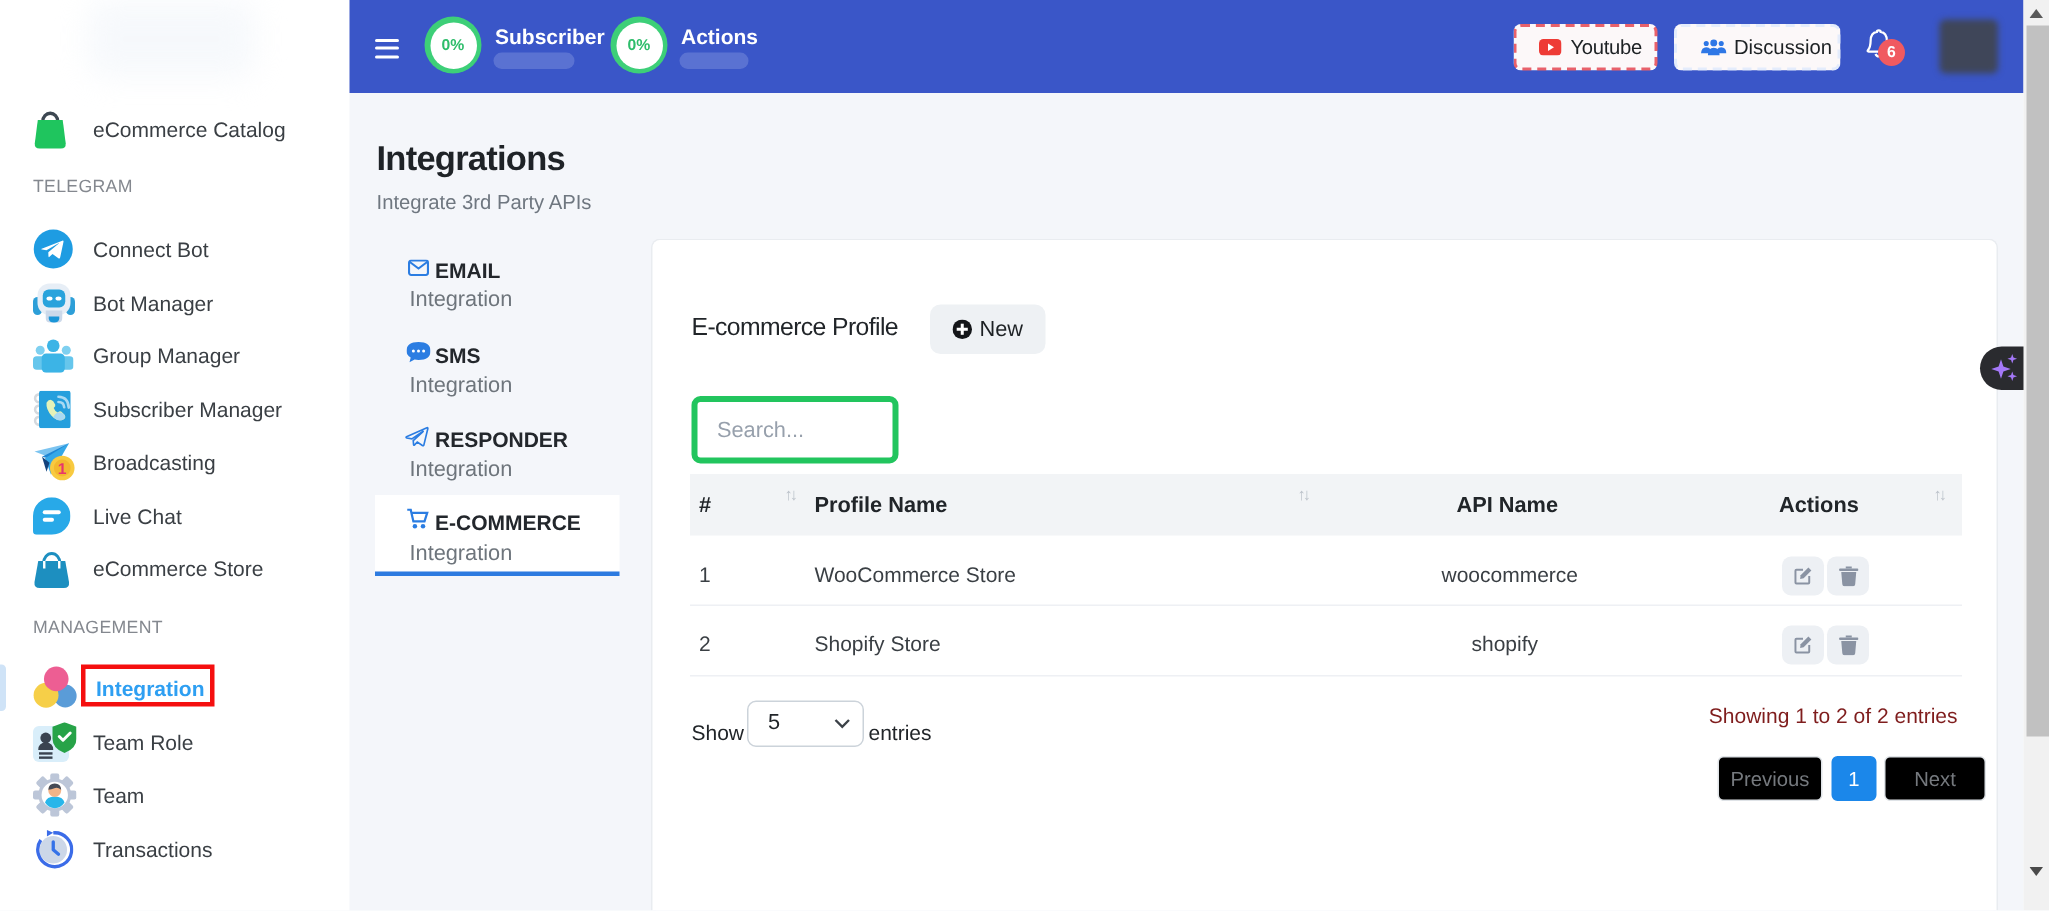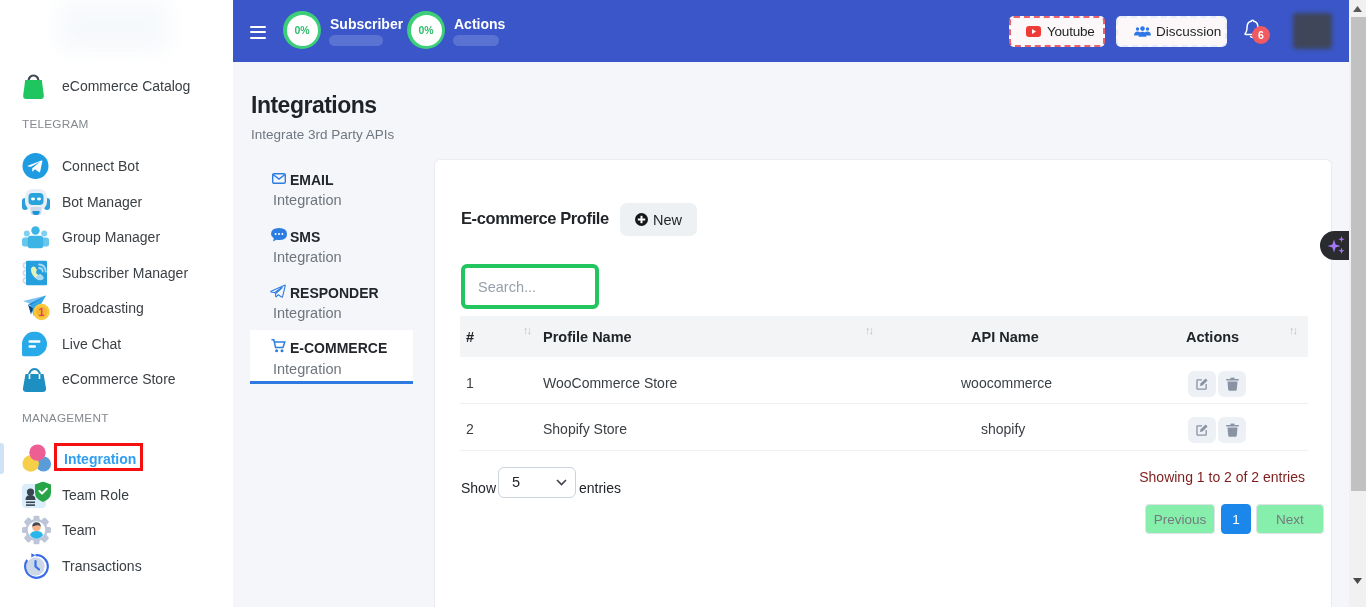--- a/index.html
+++ b/index.html
@@ -24,21 +24,21 @@
 #main{position:absolute;left:233px;top:62px;width:1116px;height:545px;background:#f4f6fa}
 .sn-t{position:absolute;font-weight:bold;font-size:14px;color:#23272c;white-space:nowrap}
 .sn-s{position:absolute;font-size:14.5px;color:#6e757c}
 .sn-ic{position:absolute}
 #card{position:absolute;left:201px;top:97px;width:898px;height:448px;background:#fff;border:1px solid #e9ecf0;border-radius:6px 6px 0 0;border-bottom:none}
 
 .th{font-weight:bold;font-size:14.5px;color:#212529;position:absolute}
 .td{font-size:14px;color:#3a3f44;position:absolute}
 .sort{position:absolute;font-size:11px;color:#bcc2ca;letter-spacing:-2px}
 .abtn{position:absolute;width:28px;height:26px;background:#edf0f4;border-radius:6px;display:flex;align-items:center;justify-content:center}
-.pgbtn{position:absolute;height:30px;border:1px solid #dfe3e7;background:#86efac;border-radius:4px;color:#75797e;font-size:13.5px;display:flex;align-items:center;justify-content:center}
+.pgbtn{position:absolute;height:30px;border:1px solid #dfe3e7;background:#000000;border-radius:4px;color:#75797e;font-size:13.5px;display:flex;align-items:center;justify-content:center}
 </style>
 </head>
 <body>
 
 <div id="side">
   <div class="abs" style="left:58px;top:0;width:112px;height:52px;background:#eef3f9;border-radius:12px;filter:blur(10px);opacity:.5"></div>
 
   <div class="mi" style="top:68px">
     <svg class="ic" width="23" height="28" viewBox="0 0 23 28">
       <path d="M6.5 9 A 5 5.5 0 0 1 16.5 9" fill="none" stroke="#3d4852" stroke-width="2.2"></path>
@@ -256,21 +256,21 @@
   <div class="abs" style="left:17px;top:319px;width:163px;height:3px;background:#2d7be0"></div>
   <svg class="sn-ic" style="left:38px;top:277px" width="15" height="14" viewBox="0 0 15 14">
       <path d="M0.5 0.8 L2.8 0.8 L4.6 8.6 L12 8.6 L13.8 2.9 L4 2.9" fill="none" stroke="#2b7de2" stroke-width="1.5"></path>
       <circle cx="5.6" cy="11.8" r="1.5" fill="#2b7de2"></circle>
       <circle cx="11" cy="11.8" r="1.5" fill="#2b7de2"></circle>
     </svg>
   <div class="sn-t" style="left:57px;top:278px">E-COMMERCE</div>
   <div class="sn-s" style="left:40px;top:299px">Integration</div>
 
   <div id="card">
-    <div class="abs" style="left:26px;top:49px;font-size:16.5px;letter-spacing:-0.4px;font-weight:bold;color:#212529">E-commerce Profile</div>
+    <div class="abs" style="left:26px;top:49px;font-size:16.5px;letter-spacing:-0.4px;font-weight:normal;color:#212529">E-commerce Profile</div>
     <div class="abs" style="left:185px;top:43px;width:77px;height:33px;background:#eef1f4;border-radius:7px;display:flex;align-items:center;justify-content:center;font-size:14.5px;color:#1d2124">
       <svg width="13" height="13" viewBox="0 0 13 13" style="margin-right:5px">
           <circle cx="6.5" cy="6.5" r="6.5" fill="#141619"></circle>
           <rect x="5.5" y="2.8" width="2" height="7.4" fill="#fff"></rect>
           <rect x="2.8" y="5.5" width="7.4" height="2" fill="#fff"></rect>
         </svg>New
     </div>
     <div class="abs" style="left:26px;top:104px;width:138px;height:45px;border:4px solid #22c55e;border-radius:6px;background:#fff;display:flex;align-items:center;padding-left:13px;font-size:14.5px;color:#97a0ac">Search...</div>
 
     <div class="abs" style="left:25px;top:156px;width:848px;height:41px;background:#f2f4f6"></div>

